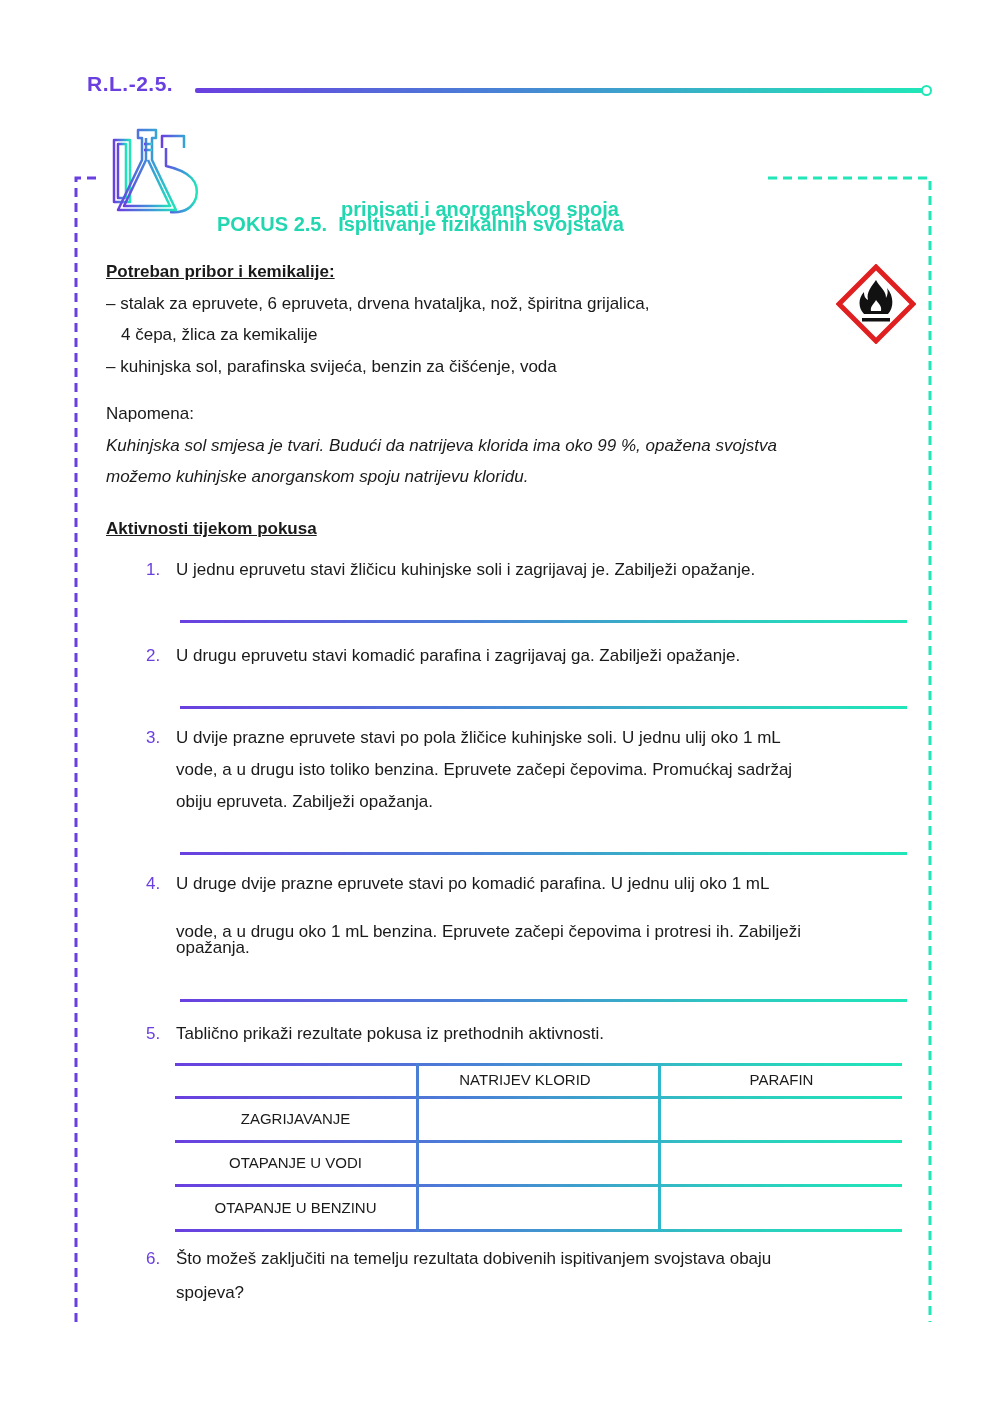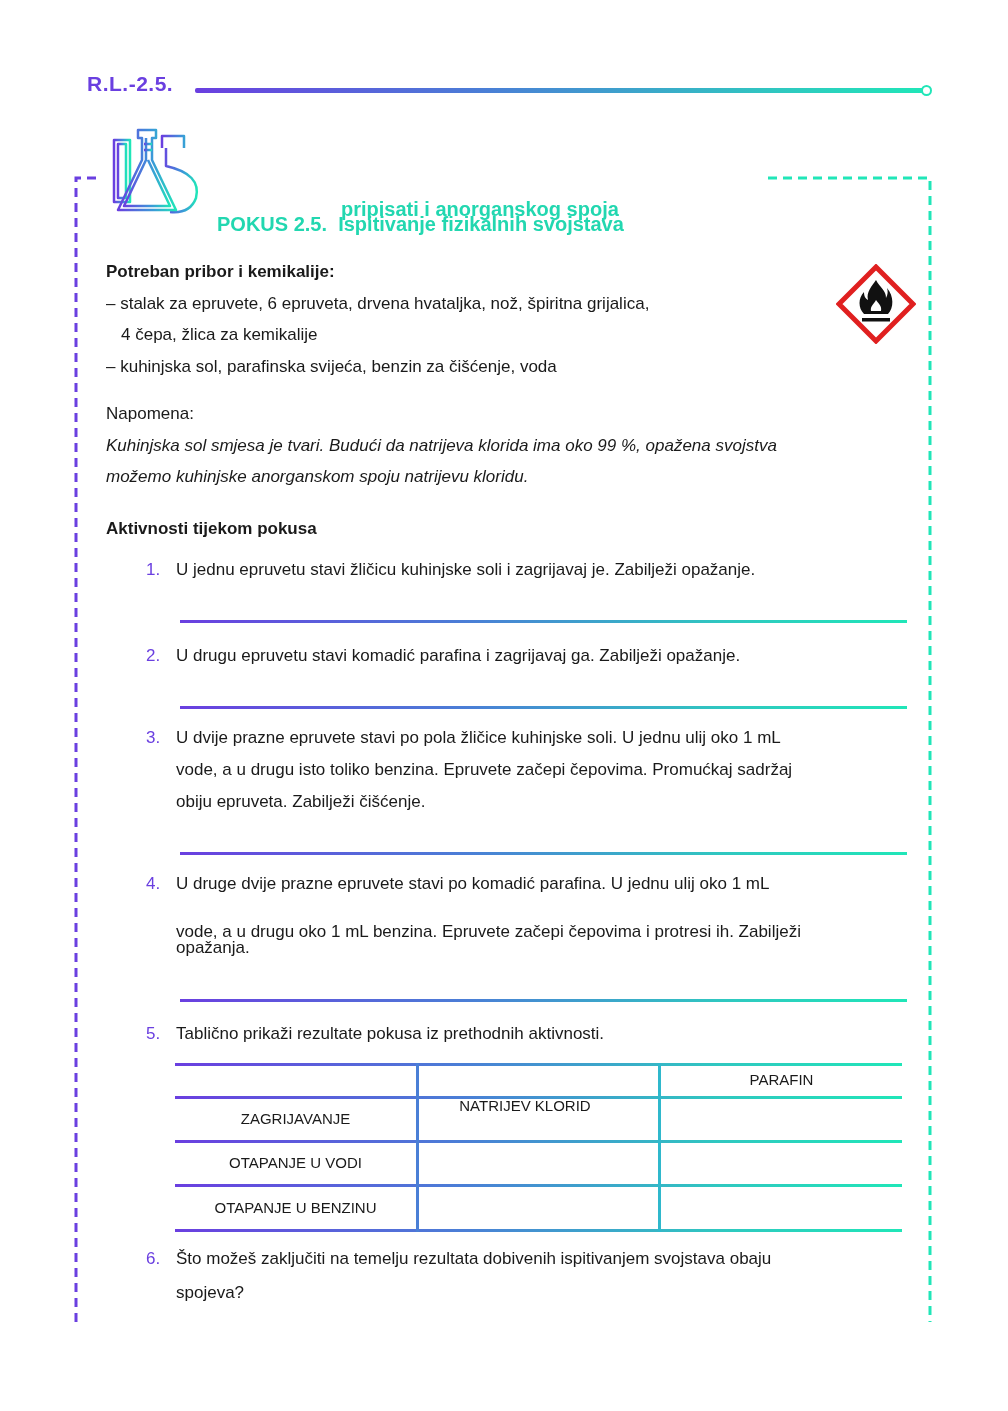--- a/index.html
+++ b/index.html
@@ -8,21 +8,21 @@
   .abs { position:absolute; }
   #rl-label { left:87px; top:72px; font-size:21px; font-weight:bold; color:#6a3fe0; letter-spacing:0.5px; }
   #top-rule { left:195px; top:88px; width:730px; height:5px; border-radius:2px;
               background:linear-gradient(90deg,#6a3fe0 0%,#4a7fd6 40%,#2fc8c0 80%,#20e6b8 100%); }
   #top-rule-end { left:921px; top:85px; width:7px; height:7px; border:2.5px solid #20e6b8; border-radius:50%; background:#fff; }
   #frame { left:0; top:0; width:1008px; height:1411px; pointer-events:none; }
   #flask-icon { left:106px; top:126px; width:100px; height:92px; }
   #title-line1 { left:217px; top:170px; font-size:20px; font-weight:bold; color:#22d7b0; white-space:nowrap;margin-top:43px; }
   #title-line2 { left:341px; top:198px; font-size:20px; font-weight:bold; color:#22d7b0; white-space:nowrap; }
   .txt { font-size:17px; line-height:32px; white-space:nowrap; }
-  .bold { font-weight:bold; }
+  .bold { font-weight:bold;text-decoration:underline; }
   .ital { font-style:italic; }
   #hazard-icon { left:836px; top:264px; width:80px; height:80px; }
   .num { position:absolute; color:#6a3fe0; font-size:17px; }
   .answer-line { position:absolute; left:180px; width:727px; height:3px;
                  background:linear-gradient(90deg,#6a3fe0 0%,#4a7fd6 40%,#2fc8c0 75%,#20e6b8 100%); }
   .tbl-hline { position:absolute; left:175px; width:727px; height:3px;
                background:linear-gradient(90deg,#6a3fe0 0%,#4a7fd6 40%,#2fc8c0 75%,#20e6b8 100%); }
   .tbl-vline { position:absolute; width:3px; }
   .cell-label { position:absolute; font-size:15px; text-align:center; white-space:nowrap; color:#1a1a1a; }
   .cell-input { position:absolute; background:transparent; }
@@ -102,21 +102,21 @@
 <div>
   <span class="num" style="left:146px; top:640px; line-height:32px;">2.</span>
   <div class="abs txt" style="left:176px; top:640px;">U drugu epruvetu stavi komadić parafina i zagrijavaj ga. Zabilježi opažanje.</div>
 </div>
 <div class="answer-line" style="top:706px;"></div>
 
 <div>
   <span class="num" style="left:146px; top:722px; line-height:32px;">3.</span>
   <div class="abs txt" style="left:176px; top:722px;">U dvije prazne epruvete stavi po pola žličice kuhinjske soli. U jednu ulij oko 1 mL</div>
   <div class="abs txt" style="left:176px; top:754px;">vode, a u drugu isto toliko benzina. Epruvete začepi čepovima. Promućkaj sadržaj</div>
-  <div class="abs txt" style="left:176px; top:786px;">obiju epruveta. Zabilježi čišćenje.</div>
+  <div class="abs txt" style="left:176px; top:786px;">obiju epruveta. Zabilježi opažanja.</div>
 </div>
 <div class="answer-line" style="top:852px;"></div>
 
 <div>
   <span class="num" style="left:146px; top:868px; line-height:32px;">4.</span>
   <div class="abs txt" style="left:176px; top:868px;">U druge dvije prazne epruvete stavi po komadić parafina. U jednu ulij oko 1 mL</div>
   <div class="abs txt" style="left:176px; top:916px;">vode, a u drugu oko 1 mL benzina. Epruvete začepi čepovima i protresi ih. Zabilježi</div>
   <div class="abs txt" style="left:176px; top:932px;">opažanja.</div>
 </div>
 <div class="answer-line" style="top:999px;"></div>
@@ -128,21 +128,21 @@
 
 <div>
   <div class="tbl-hline" style="top:1063px;"></div>
   <div class="tbl-hline" style="top:1096px;"></div>
   <div class="tbl-hline" style="top:1140px;"></div>
   <div class="tbl-hline" style="top:1184px;"></div>
   <div class="tbl-hline" style="top:1229px;"></div>
   <div class="tbl-vline" style="left:416px; top:1063px; height:169px; background:#4a7fd6;"></div>
   <div class="tbl-vline" style="left:658px; top:1063px; height:169px; background:#2fb8cc;"></div>
 
-  <div class="cell-label" style="left:419px; width:212px; top:1071px;margin-top:26px;">NATRIJEV KLORID</div>
+  <div class="cell-label" style="left:419px; width:212px; top:1071px;">NATRIJEV KLORID</div>
   <div class="cell-label" style="left:661px; width:241px; top:1071px;">PARAFIN</div>
 
   <div class="cell-label" style="left:175px; width:241px; top:1110px;">ZAGRIJAVANJE</div>
   <div class="cell-label" style="left:175px; width:241px; top:1154px;">OTAPANJE U VODI</div>
   <div class="cell-label" style="left:175px; width:241px; top:1199px;">OTAPANJE U BENZINU</div>
 
   <div class="cell-input" style="left:419px; top:1099px; width:239px; height:41px;"></div>
   <div class="cell-input" style="left:661px; top:1099px; width:241px; height:41px;"></div>
   <div class="cell-input" style="left:419px; top:1143px; width:239px; height:41px;"></div>
   <div class="cell-input" style="left:661px; top:1143px; width:241px; height:41px;"></div>

